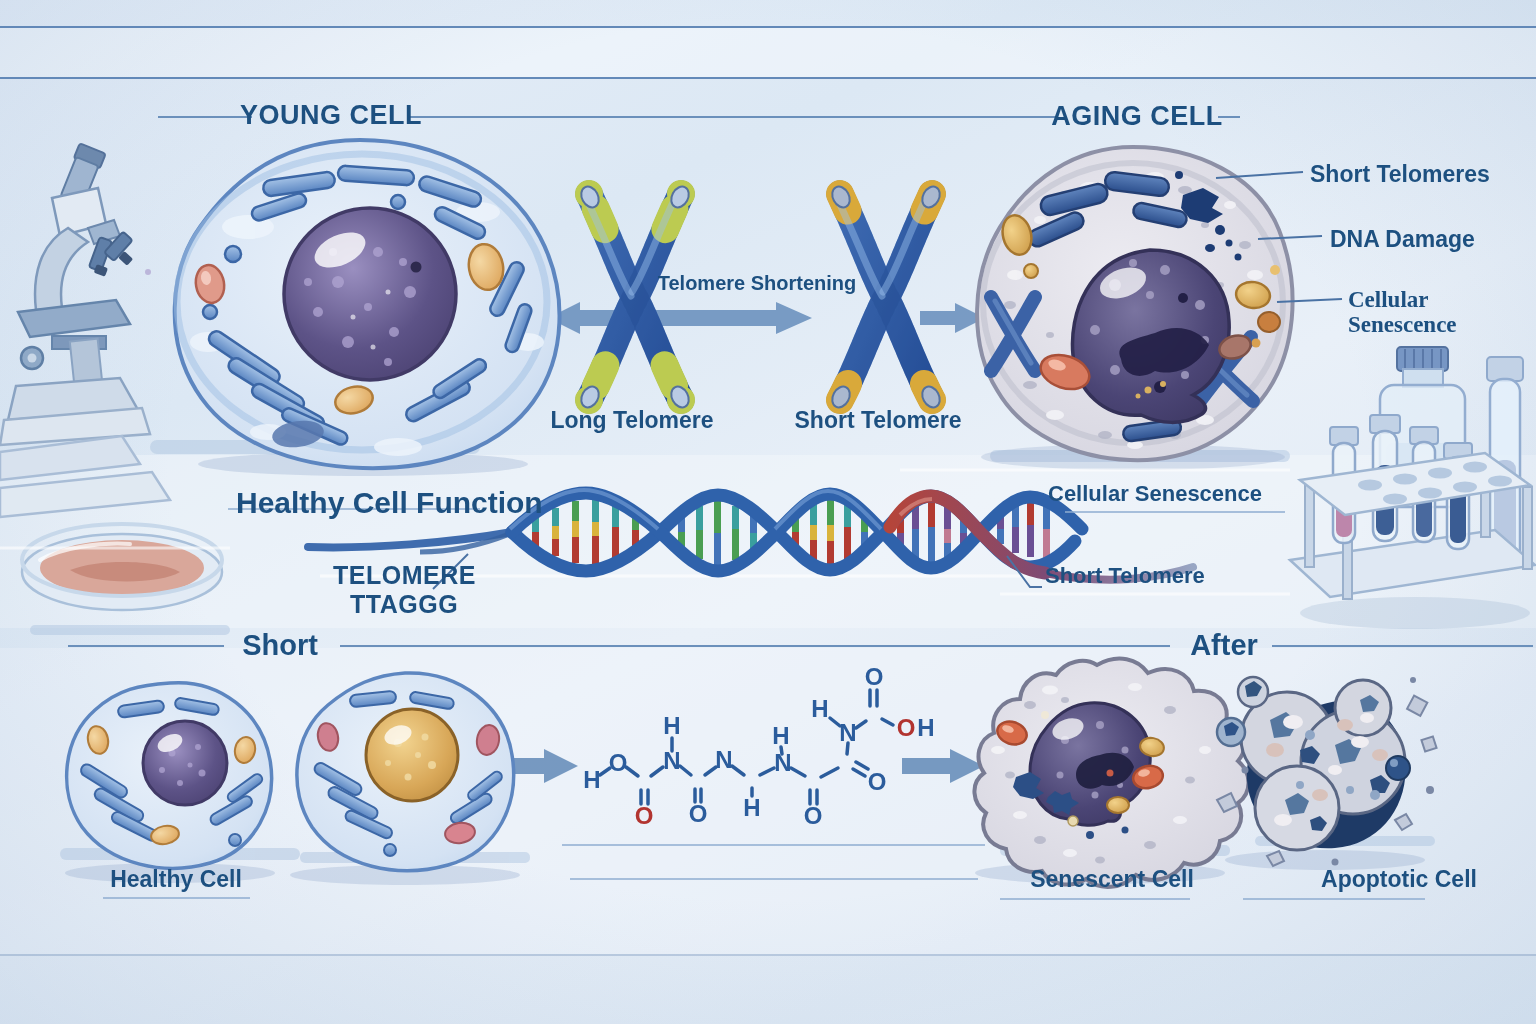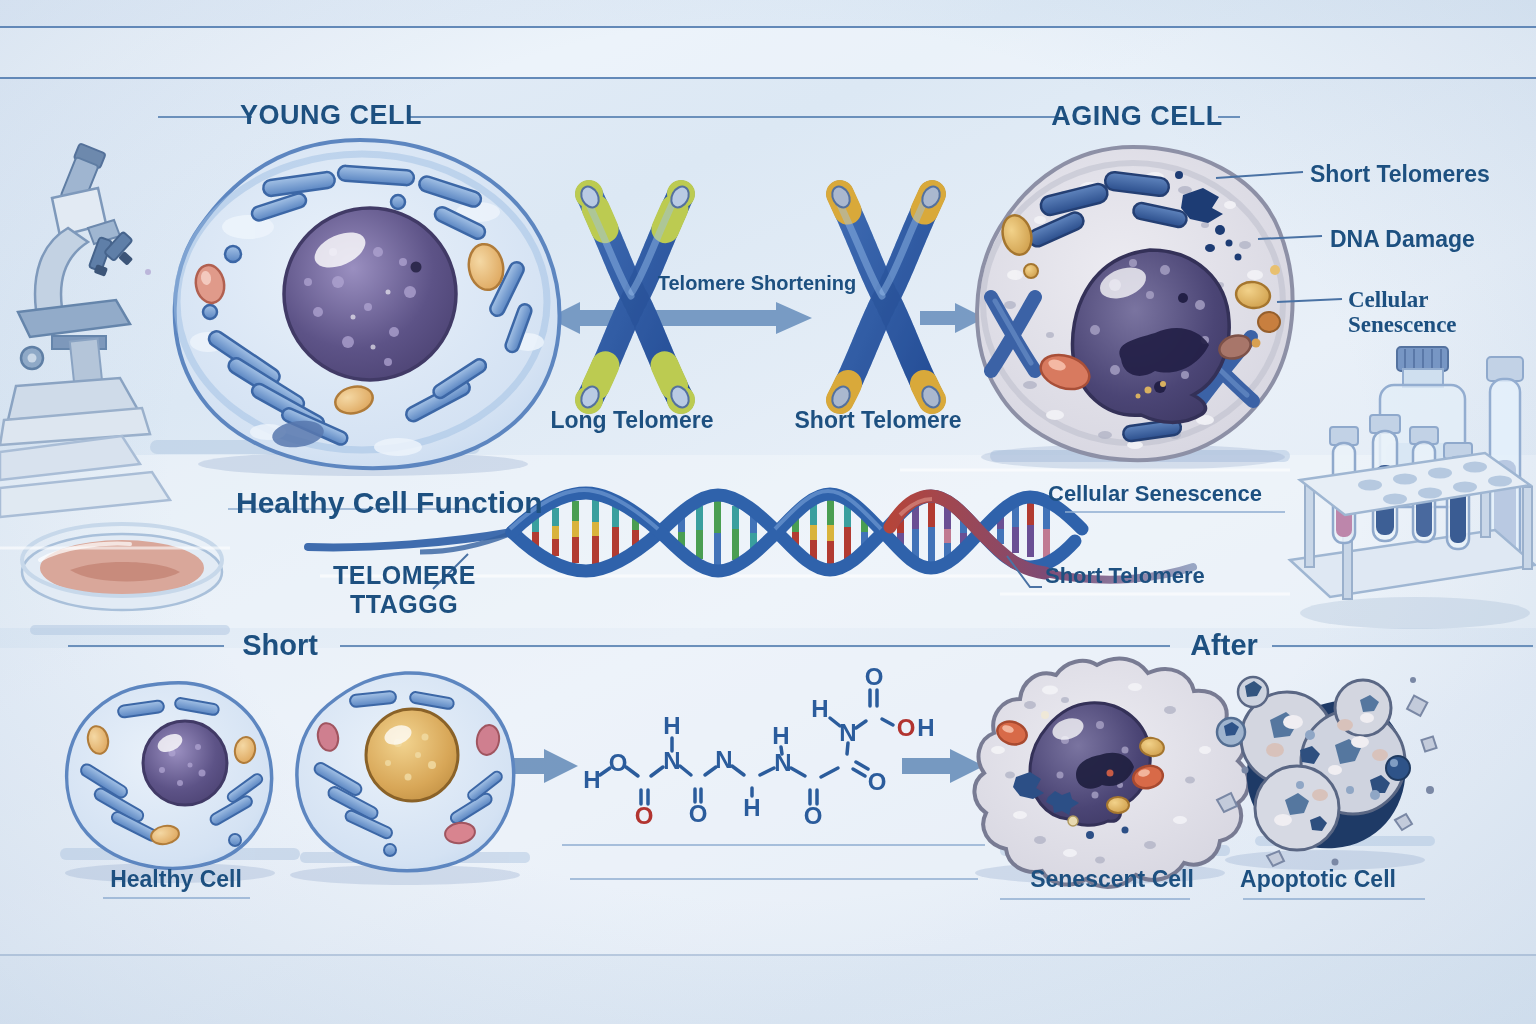--- a/index.html
+++ b/index.html
@@ -853,15 +853,15 @@
   <div class="lbl caps" style="left:333px;top:561px;">TELOMERE</div>
   <div class="lbl caps" style="left:350px;top:590px;">TTAGGG</div>
   <div class="lbl sub center" style="left:1155px;top:481px;font-size:22px;">Cellular Senescence</div>
   <div class="lbl sub" style="left:1045px;top:563px;font-size:22px;">Short Telomere</div>
 
   <div class="lbl big center" style="left:280px;top:629px;">Short</div>
   <div class="lbl big center" style="left:1224px;top:629px;">After</div>
 
   <div class="lbl sub center" style="left:176px;top:866px;font-size:23px;">Healthy Cell</div>
   <div class="lbl sub center" style="left:1112px;top:866px;font-size:23px;">Senescent Cell</div>
-  <div class="lbl sub center" style="left:1318px;top:866px;font-size:23px;">Apoptotic Cell</div>
+  <div class="lbl sub center" style="left:1399px;top:866px;font-size:23px;">Apoptotic Cell</div>
 
 </div>
 
 </body></html>

